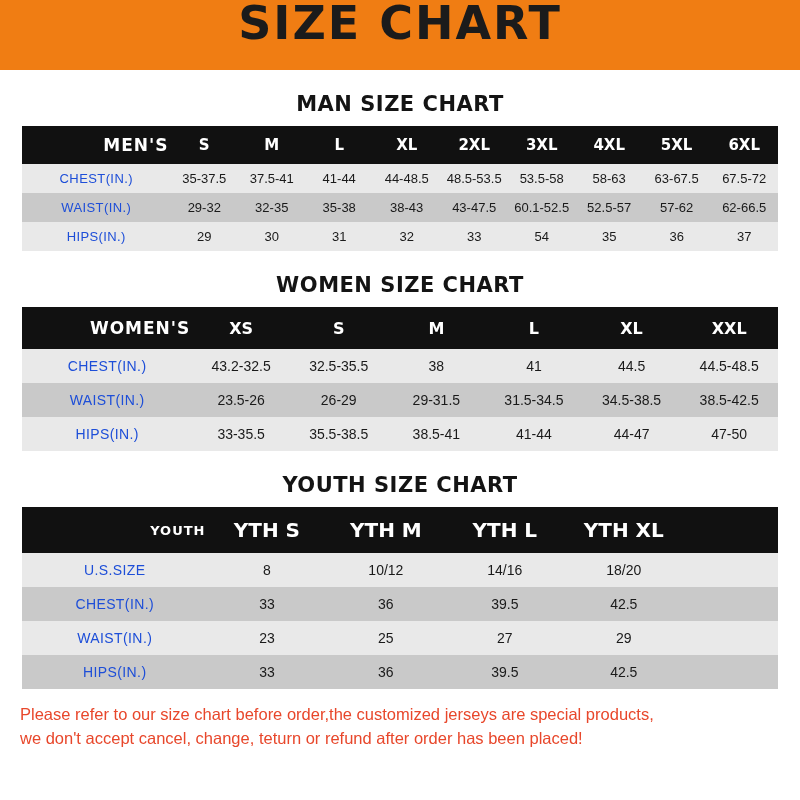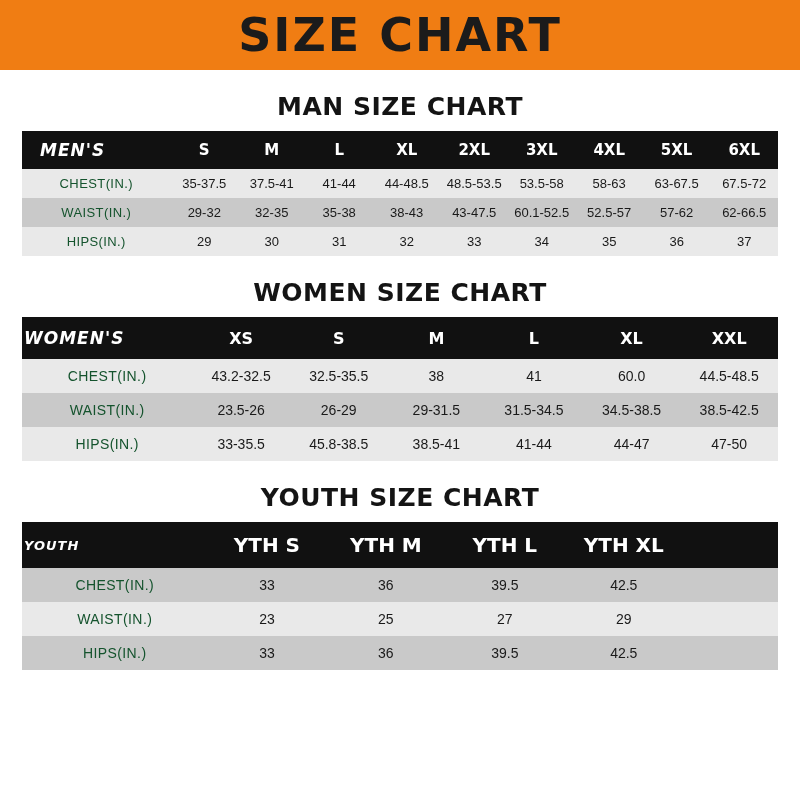--- a/index.html
+++ b/index.html
@@ -18,77 +18,76 @@
     height: 800px;
     position: relative;
     background: #ffffff;
     box-sizing: border-box;
   }
   
   .banner {
     height: 70px;
     background: #f07d13;
     display: flex;
-    align-items: center;
+    align-items: flex-start;
     justify-content: center;
   }
   .banner-title {
     font-family: "DejaVu Sans", sans-serif;
     font-weight: bold;
     font-size: 46px;
     letter-spacing: 2px;
     color: #1b1b1b;
     line-height: 1;
   }
   .content {
     padding: 0 22px;
     box-sizing: border-box;
   }
   .section-title {
     text-align: center;
     font-family: "DejaVu Sans", sans-serif;
     font-weight: bold;
-    font-size: 25px;
+    font-size: 21px;
     color: #141414;
     letter-spacing: 0.5px;
     margin: 22px 0 10px 0;
   }
   table.size-table {
     width: 100%;
     border-collapse: collapse;
     table-layout: fixed;
   }
   table.size-table thead th {
     background: #111111;
     color: #ffffff;
     font-family: "DejaVu Sans", sans-serif;
     font-weight: bold;
     font-size: 15px;
     padding: 9px 2px;
     text-align: center;
   }
   table.size-table thead th.first-col {
-    text-align: left;
+    text-align: right;
     padding-left: 18px;
     font-size: 17px;
     letter-spacing: 1px;
-    font-style: italic;
   }
   table.size-table tbody td {
     font-family: "Liberation Sans", sans-serif;
     font-size: 13px;
     color: #1a1a1a;
     padding: 7px 2px;
     text-align: center;
   }
   table.size-table tbody td.first-col {
     text-align: center;
     font-size: 13px;
     letter-spacing: 0.4px;
-    color: #14532d;
+    color: #1d4ed8;
   }
   table.size-table tbody tr.row-light td { background: #e9e9e9; }
   table.size-table tbody tr.row-dark td { background: #c9c9c9; }
 
   
   .women table.size-table thead th { font-size: 16px; padding: 11px 2px; margin-top: 20px; }
   .women table.size-table thead th.first-col { font-size: 17px; }
   .women table.size-table tbody td { font-size: 14px; padding: 9px 2px; }
   .women table.size-table tbody td.first-col { font-size: 14px; }
 
@@ -160,21 +159,21 @@
             <td>57-62</td>
             <td>62-66.5</td>
           </tr>
           <tr class="row-light">
             <td class="first-col">HIPS(IN.)</td>
             <td>29</td>
             <td>30</td>
             <td>31</td>
             <td>32</td>
             <td>33</td>
-            <td>34</td>
+            <td>54</td>
             <td>35</td>
             <td>36</td>
             <td>37</td>
           </tr>
         </tbody>
       </table>
     </div>
 
     <div class="section women">
       <div class="section-title">WOMEN SIZE CHART</div>
@@ -190,36 +189,36 @@
             <th>XXL</th>
           </tr>
         </thead>
         <tbody>
           <tr class="row-light">
             <td class="first-col">CHEST(IN.)</td>
             <td>43.2-32.5</td>
             <td>32.5-35.5</td>
             <td>38</td>
             <td>41</td>
-            <td>60.0</td>
+            <td>44.5</td>
             <td>44.5-48.5</td>
           </tr>
           <tr class="row-dark">
             <td class="first-col">WAIST(IN.)</td>
             <td>23.5-26</td>
             <td>26-29</td>
             <td>29-31.5</td>
             <td>31.5-34.5</td>
             <td>34.5-38.5</td>
             <td>38.5-42.5</td>
           </tr>
           <tr class="row-light">
             <td class="first-col">HIPS(IN.)</td>
             <td>33-35.5</td>
-            <td>45.8-38.5</td>
+            <td>35.5-38.5</td>
             <td>38.5-41</td>
             <td>41-44</td>
             <td>44-47</td>
             <td>47-50</td>
           </tr>
         </tbody>
       </table>
     </div>
 
     <div class="section youth">
@@ -229,20 +228,28 @@
           <tr>
             <th class="first-col" style="width:24%">YOUTH</th>
             <th>YTH S</th>
             <th>YTH M</th>
             <th>YTH L</th>
             <th>YTH XL</th>
             <th style="width:12%"></th>
           </tr>
         </thead>
         <tbody>
+          <tr class="row-light">
+            <td class="first-col">U.S.SIZE</td>
+            <td>8</td>
+            <td>10/12</td>
+            <td>14/16</td>
+            <td>18/20</td>
+            <td></td>
+          </tr>
           <tr class="row-dark">
             <td class="first-col">CHEST(IN.)</td>
             <td>33</td>
             <td>36</td>
             <td>39.5</td>
             <td>42.5</td>
             <td></td>
           </tr>
           <tr class="row-light">
             <td class="first-col">WAIST(IN.)</td>
@@ -259,14 +266,18 @@
             <td>39.5</td>
             <td>42.5</td>
             <td></td>
           </tr>
         </tbody>
       </table>
     </div>
 
   </div>
 
+  <div class="notice">
+    <div>Please refer to our size chart before order,the customized jerseys are special products,</div>
+    <div>we don't accept cancel, change, teturn or refund after order has been placed!</div>
+  </div>
 
 </div>
 
 </body></html>

